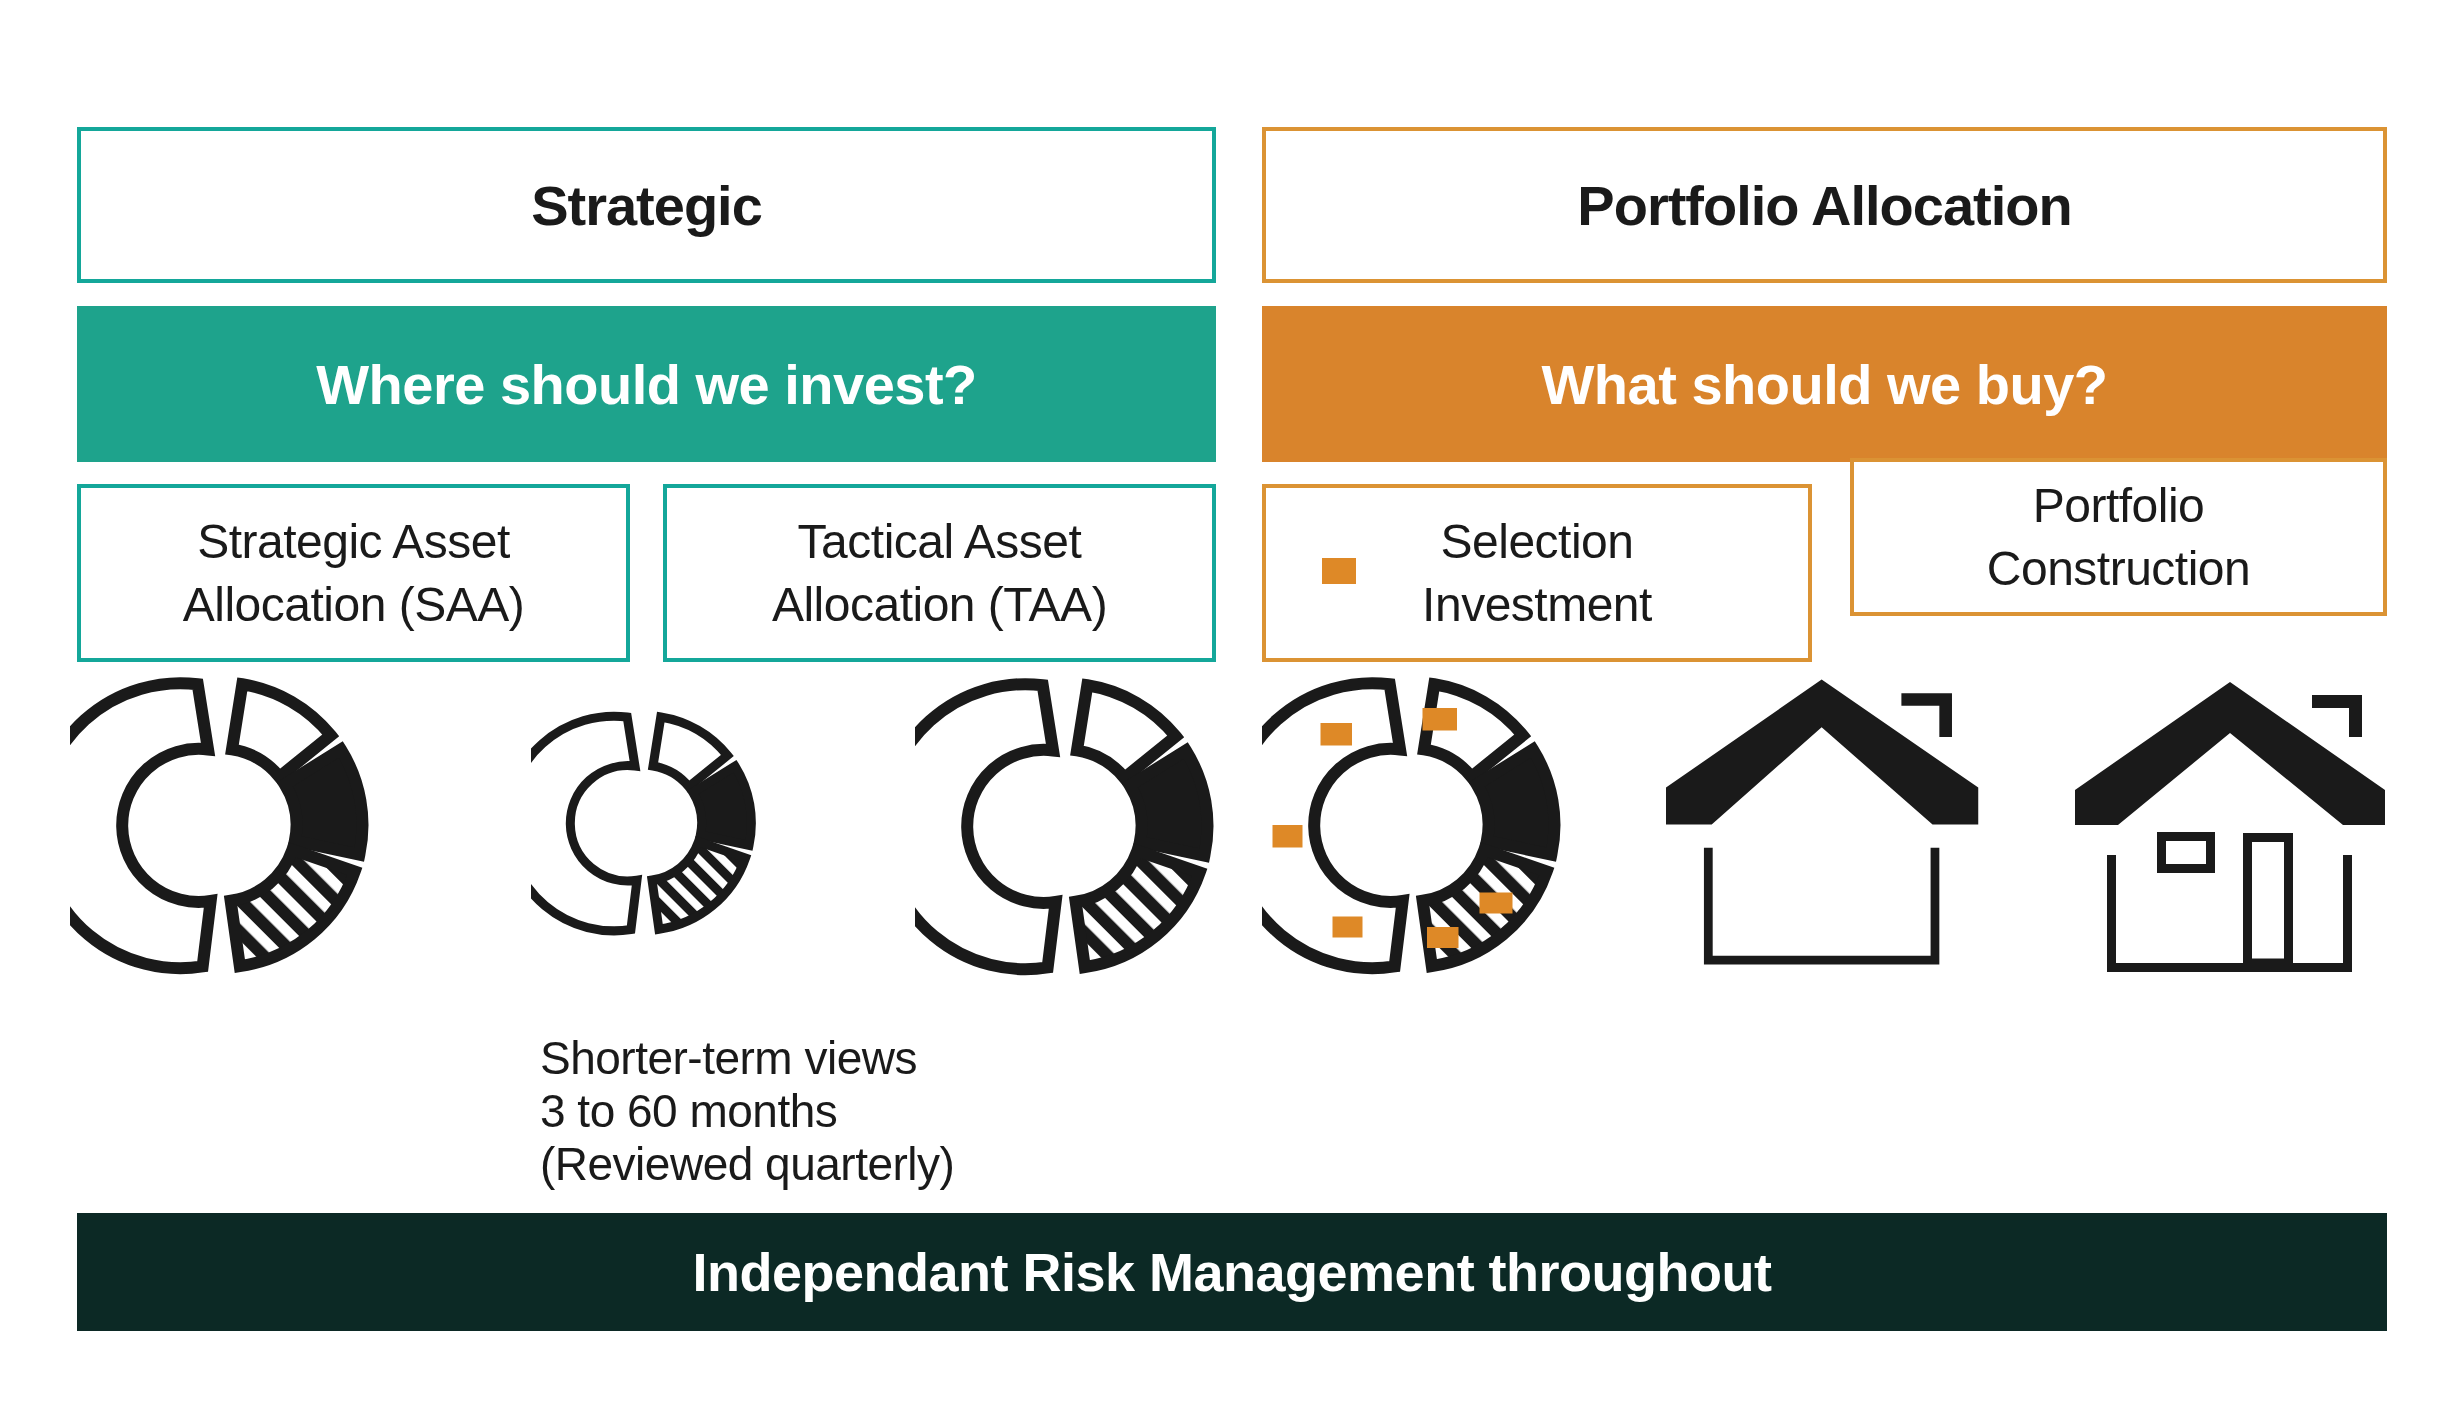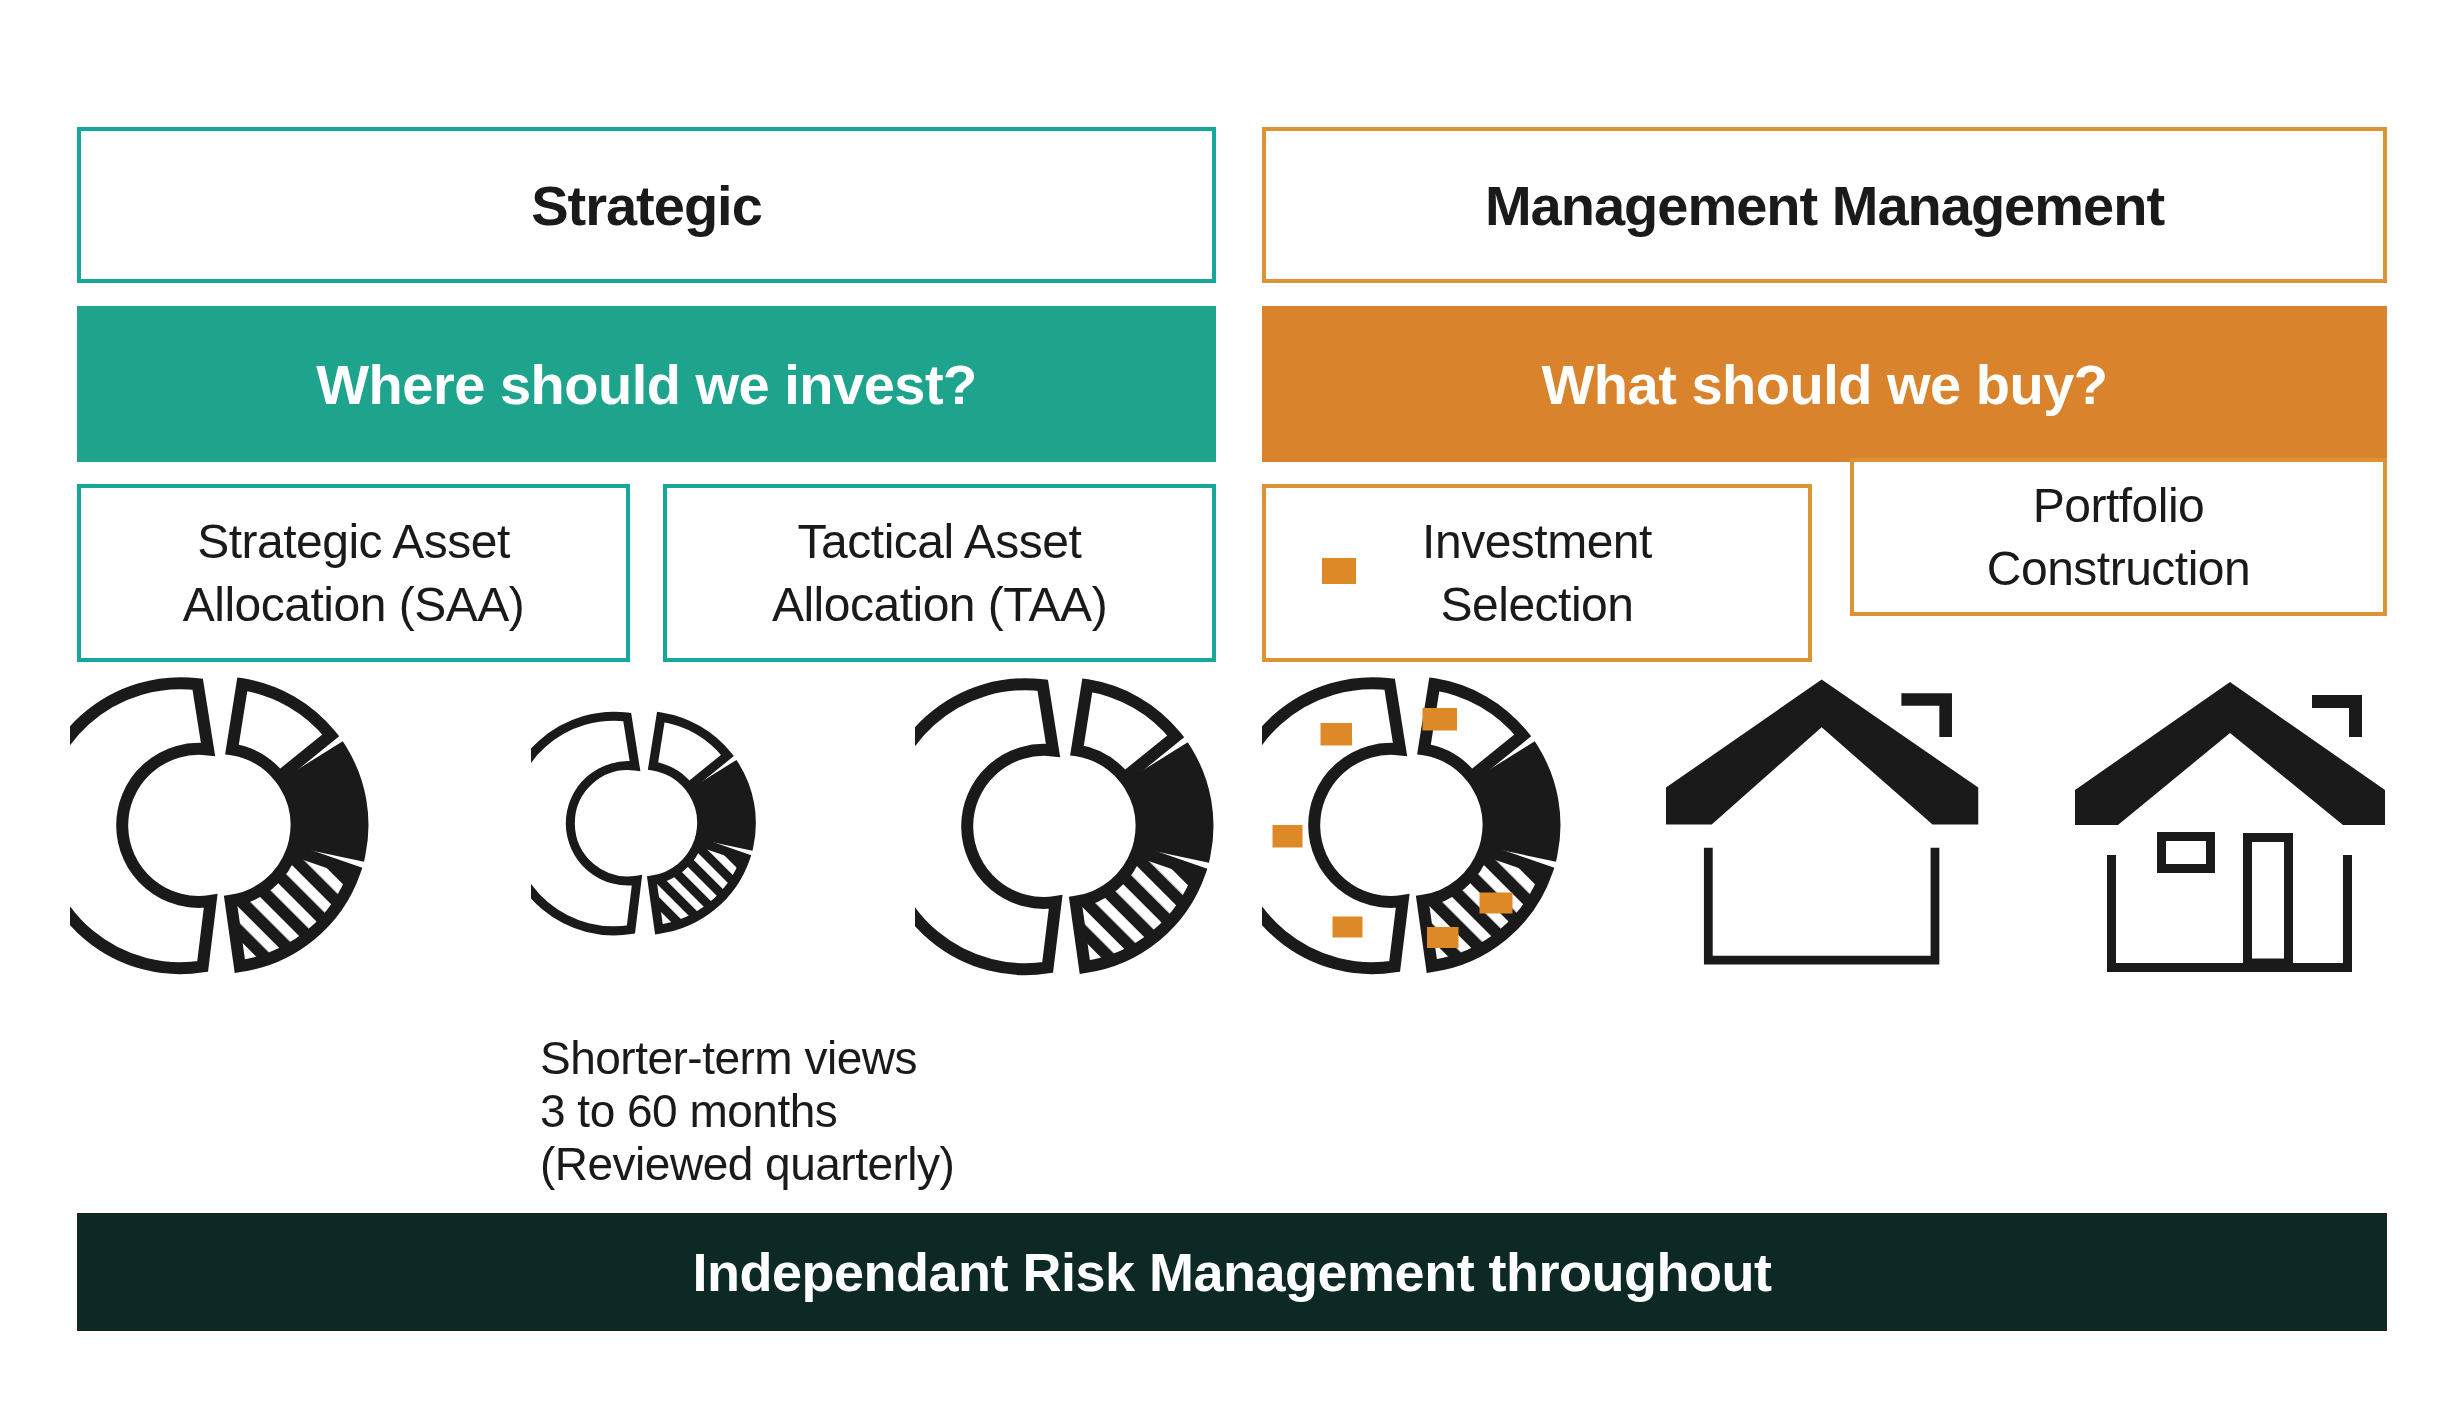--- a/index.html
+++ b/index.html
@@ -32,21 +32,21 @@
 </style>
 </head>
 <body>
 
 <div class="canvas">
 
   <div class="abs outline-box teal" style="left:77px;top:127px;width:1139px;height:156px">
     <span class="header-text">Strategic</span>
   </div>
   <div class="abs outline-box orange" style="left:1262px;top:127px;width:1125px;height:156px">
-    <span class="header-text">Management Management</span>
+    <span class="header-text">Portfolio Allocation</span>
   </div>
 
   <div class="abs bar teal" style="left:77px;top:306px;width:1139px;height:156px">
     <span>Where should we invest?</span>
   </div>
   <div class="abs bar orange" style="left:1262px;top:306px;width:1125px;height:156px">
     <span>What should we buy?</span>
   </div>
 
   <div class="abs outline-box teal" style="left:77px;top:484px;width:553px;height:178px">
@@ -57,22 +57,22 @@
   </div>
   <div class="abs outline-box teal" style="left:663px;top:484px;width:553px;height:178px">
     <div class="sub-text">
       <div>Tactical Asset</div>
       <div>Allocation (TAA)</div>
     </div>
   </div>
   <div class="abs outline-box orange" style="left:1262px;top:484px;width:550px;height:178px">
     <span class="inline-square"></span>
     <div class="sub-text">
+      <div>Selection</div>
       <div>Investment</div>
-      <div>Selection</div>
     </div>
   </div>
   <div class="abs outline-box orange" style="left:1850px;top:458px;width:537px;height:158px">
     <div class="sub-text">
       <div>Portfolio</div>
       <div>Construction</div>
     </div>
   </div>
 
   <svg class="abs donut" style="left:70px;top:675px" width="300" height="300" viewBox="0 0 200 200">

